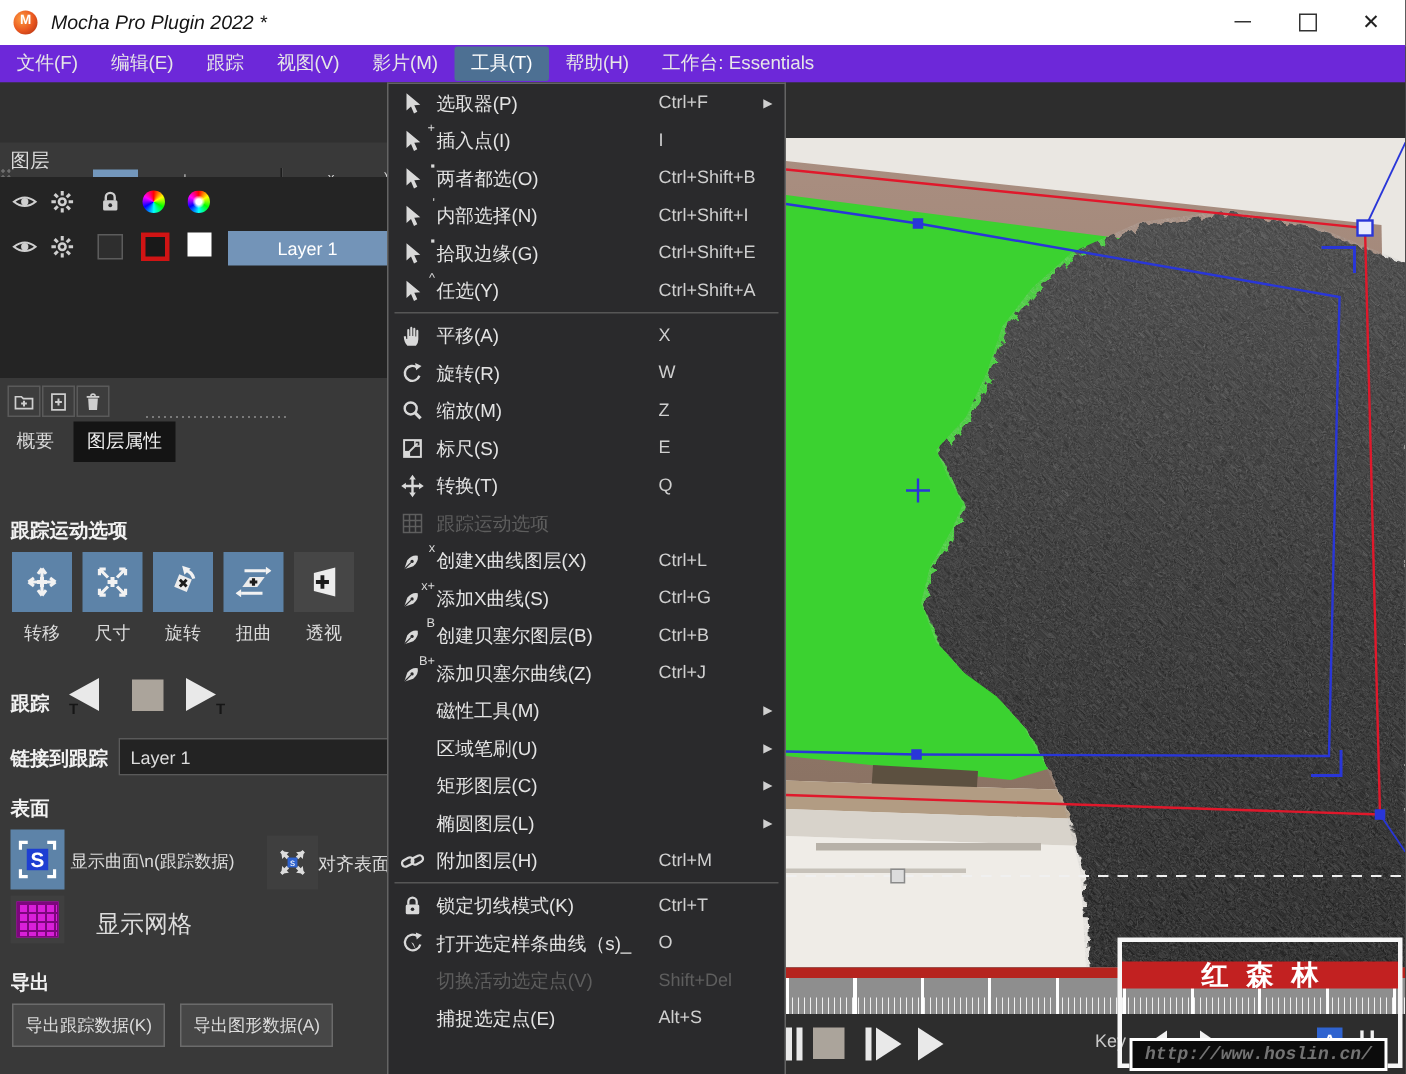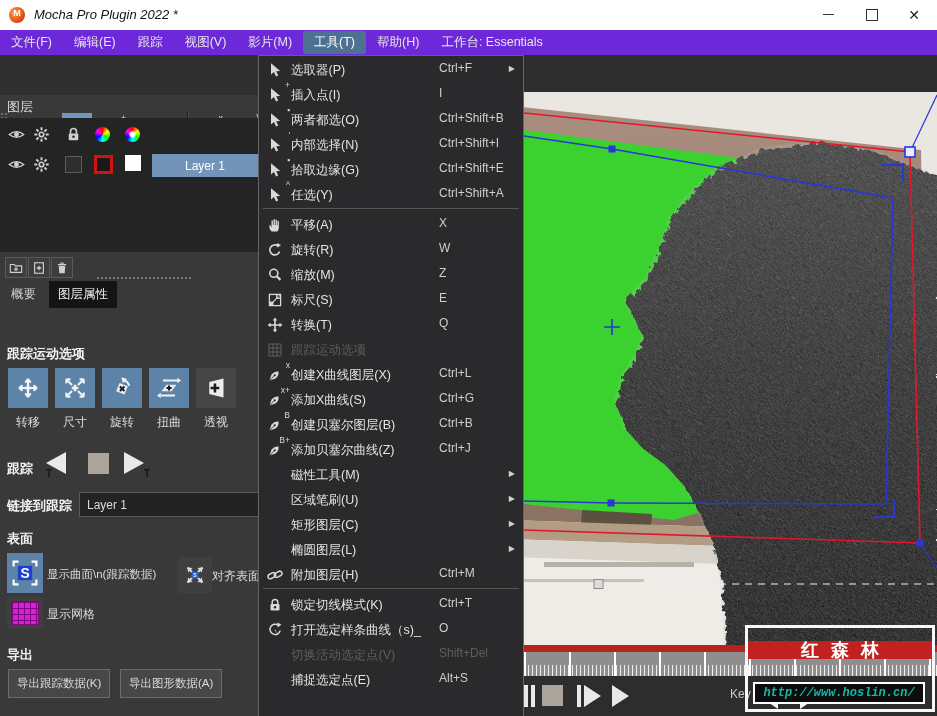--- a/index.html
+++ b/index.html
@@ -106,23 +106,23 @@
   .nav-tri-l{border-right:16px solid #f2f2f2;border-top:11px solid transparent;border-bottom:11px solid transparent;}
   .nav-tri-r{border-left:16px solid #f2f2f2;border-top:11px solid transparent;border-bottom:11px solid transparent;}
   .all-label{left:322px;top:16px;font-size:10px;font-weight:bold;color:#f2f2f2;letter-spacing:0.5px;}
   .akey{left:354px;top:9px;width:17px;height:17px;background:#2f63cf;color:#fff;font-size:11px;font-weight:bold;
      display:flex;align-items:center;justify-content:center;}
   .u-label{left:382px;top:8px;font-size:15px;font-weight:bold;color:#f2f2f2;}
   
   .watermark{left:745px;top:625px;width:190px;height:87px;border:3px solid #f7f7f7;box-sizing:border-box;z-index:40;}
   .wm-red{left:0;top:13px;width:184px;height:18px;background:#c22121;display:flex;align-items:center;justify-content:center;}
   .wm-brand{font-size:18px;font-weight:bold;color:#fff;letter-spacing:12px;text-indent:12px;white-space:nowrap;}
-  .wm-url{left:5px;top:54px;width:168px;height:18px;background:#0c0c0c;border:2px solid #fff;
+  .wm-url{left:5px;top:64px;width:168px;height:18px;background:#0c0c0c;border:2px solid #fff;
      display:flex;align-items:center;justify-content:center;
-     font-family:"Liberation Mono","DejaVu Sans Mono",monospace;font-size:12px;font-weight:bold;font-style:italic;color:#14b8a6;
+     font-family:"Liberation Mono","DejaVu Sans Mono",monospace;font-size:12px;font-weight:bold;font-style:italic;color:#737373;
      white-space:nowrap;}
 </style>
 </head>
 <body>
 
 <svg width="0" height="0" style="position:absolute">
   <defs>
     <g id="ic-cursor">
         <path fill="currentColor" d="M4 1.2 L4 12.6 L7 10 L9 14.6 L11.2 13.5 L9.2 9.2 L13.2 8.9 Z"></path>
       </g>
@@ -401,21 +401,21 @@
   <div class="abs side-label" style="left:47px;top:567px">显示曲面\n(跟踪数据)</div>
   <div class="abs align-btn">
       <svg viewBox="0 0 16 16" width="24" height="24" style="color:#dcdcdc">
         <use href="#ic-align"></use>
       </svg>
     </div>
   <div class="abs side-label" style="left:212px;top:568px;font-size:12px">对齐表面</div>
   <div class="abs grid-btn">
       <div class="grid-ic"></div>
     </div>
-  <div class="abs side-label" style="left:47px;top:606px;font-size:12px">显示网格</div>
+  <div class="abs side-label" style="left:64px;top:606px;font-size:16px">显示网格</div>
 
   <div class="abs sec-heading" style="left:7px;top:646px">导出</div>
   <div class="abs exp-btn" style="left:8px">导出跟踪数据(K)</div>
   <div class="abs exp-btn" style="left:120px">导出图形数据(A)</div>
 
   <div class="abs viewer">
     <svg class="abs video" viewBox="0 0 413 553" width="413" height="553">
       <defs>
         <linearGradient id="dg" x1="0" y1="0" x2="0" y2="1">
           <stop offset="0" stop-color="#3a3a3a"></stop>

